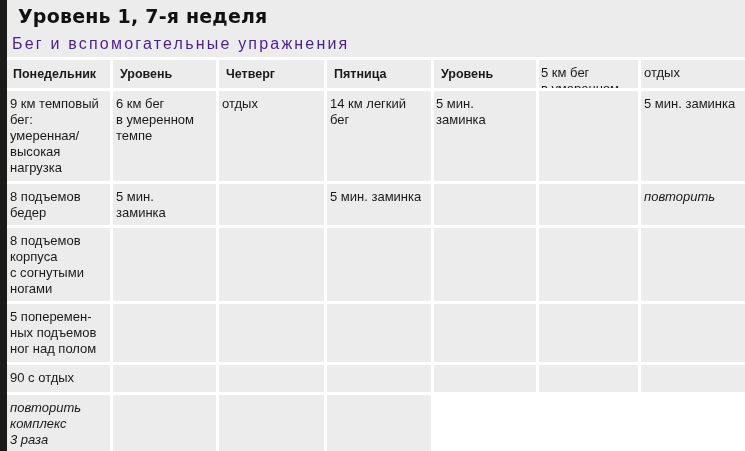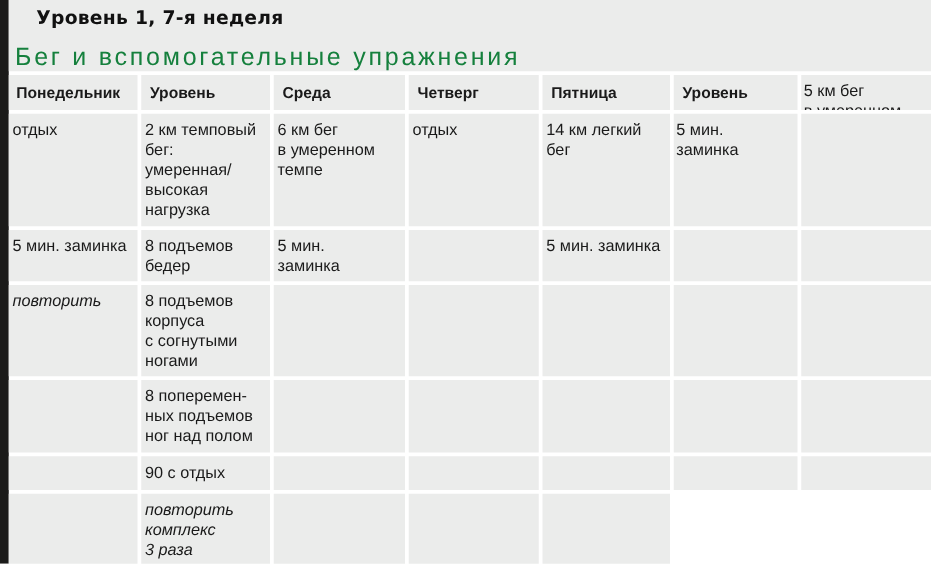--- a/index.html
+++ b/index.html
@@ -4,27 +4,27 @@
 <style>
   * { box-sizing: border-box; margin: 0; padding: 0; }
   html, body { width: 745px; height: 451px; overflow: hidden; background: #ffffff; }
   body { position: relative; font-family: "Liberation Sans", sans-serif; color: #1a1a1a; }
   .leftbar { position: absolute; left: 0; top: 0; width: 7px; height: 451px; background: #1b1b1a; }
   .header {
     position: absolute; left: 7px; top: 0; width: 738px; height: 57px;
     background: #ebeceb;
   }
   .title {
-    position: absolute; left: 22px; top: 5px;
-    font-family: "DejaVu Sans", sans-serif; font-weight: bold; font-size: 15px;
+    position: absolute; left: 11px; top: 5px;
+    font-family: "DejaVu Sans", sans-serif; font-weight: bold; font-size: 19px;
     color: #111; letter-spacing: 0.2px;
   }
   .subtitle {
     position: absolute; left: 5px; top: 35px;
-    font-family: "Liberation Sans", sans-serif; font-size: 20px; color: #15803d;
+    font-family: "Liberation Sans", sans-serif; font-size: 16px; color: #4c1d95;
     letter-spacing: 2.2px;
   }
   .grid {
     position: absolute; left: 7px; top: 60px; width: 738px; height: 391px;
     display: grid;
     grid-template-columns: 103px 103px 105px 104px 102px 99px 105px;
     grid-template-rows: 28px 90px 41px 73px 58px 27px 57px;
     column-gap: 3px; row-gap: 3px;
     align-content: start;
   }
@@ -48,30 +48,29 @@
 
 <div class="header">
   <div class="title">Уровень 1, 7-я неделя</div>
   <div class="subtitle">Бег и вспомогательные упражнения</div>
 </div>
 
 <div class="grid" id="grid">
 
   <div class="cell hd first">Понедельник</div>
   <div class="cell hd">Уровень</div>
-  <div class="cell hd">Среда</div>
   <div class="cell hd">Четверг</div>
   <div class="cell hd">Пятница</div>
   <div class="cell hd">Уровень</div>
 
   <div class="cell c0">5 км бег
 в умеренном
 темпе</div>
   <div class="cell">отдых</div>
-  <div class="cell">2 км темповый
+  <div class="cell">9 км темповый
 бег:
 умеренная/
 высокая
 нагрузка</div>
   <div class="cell">6 км бег
 в умеренном
 темпе</div>
   <div class="cell">отдых</div>
   <div class="cell">14 км легкий
 бег</div>
@@ -94,21 +93,21 @@
 корпуса
 с согнутыми
 ногами</div>
   <div class="cell"></div>
   <div class="cell"></div>
   <div class="cell"></div>
 
   <div class="cell c0"></div>
   <div class="cell"></div>
   <div class="cell"></div>
-  <div class="cell">8 поперемен-
+  <div class="cell">5 поперемен-
 ных подъемов
 ног над полом</div>
   <div class="cell"></div>
   <div class="cell"></div>
   <div class="cell"></div>
 
   <div class="cell c0"></div>
   <div class="cell"></div>
   <div class="cell"></div>
   <div class="cell">90 с отдых</div>

